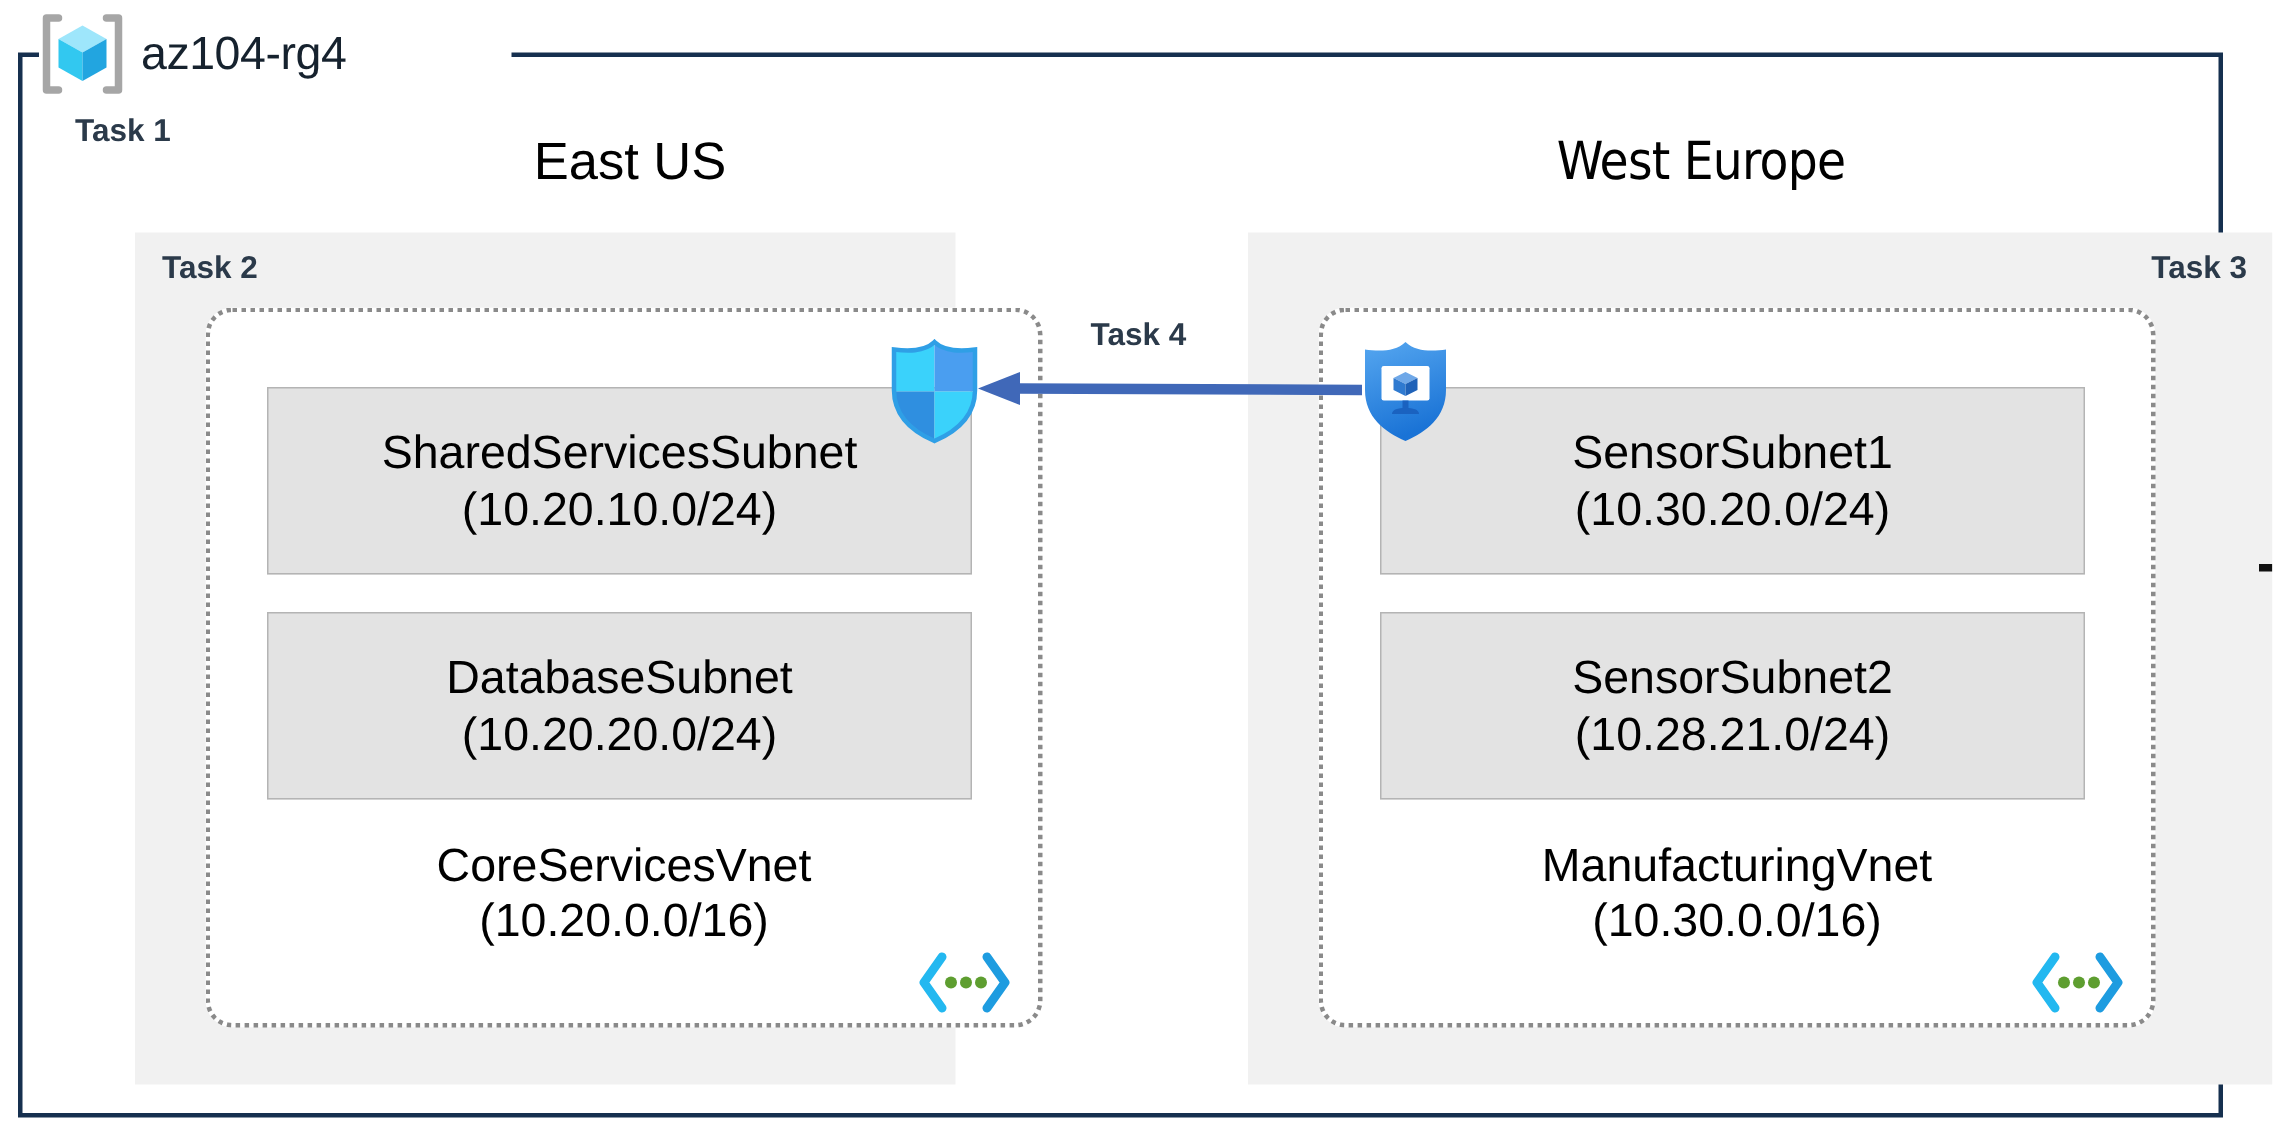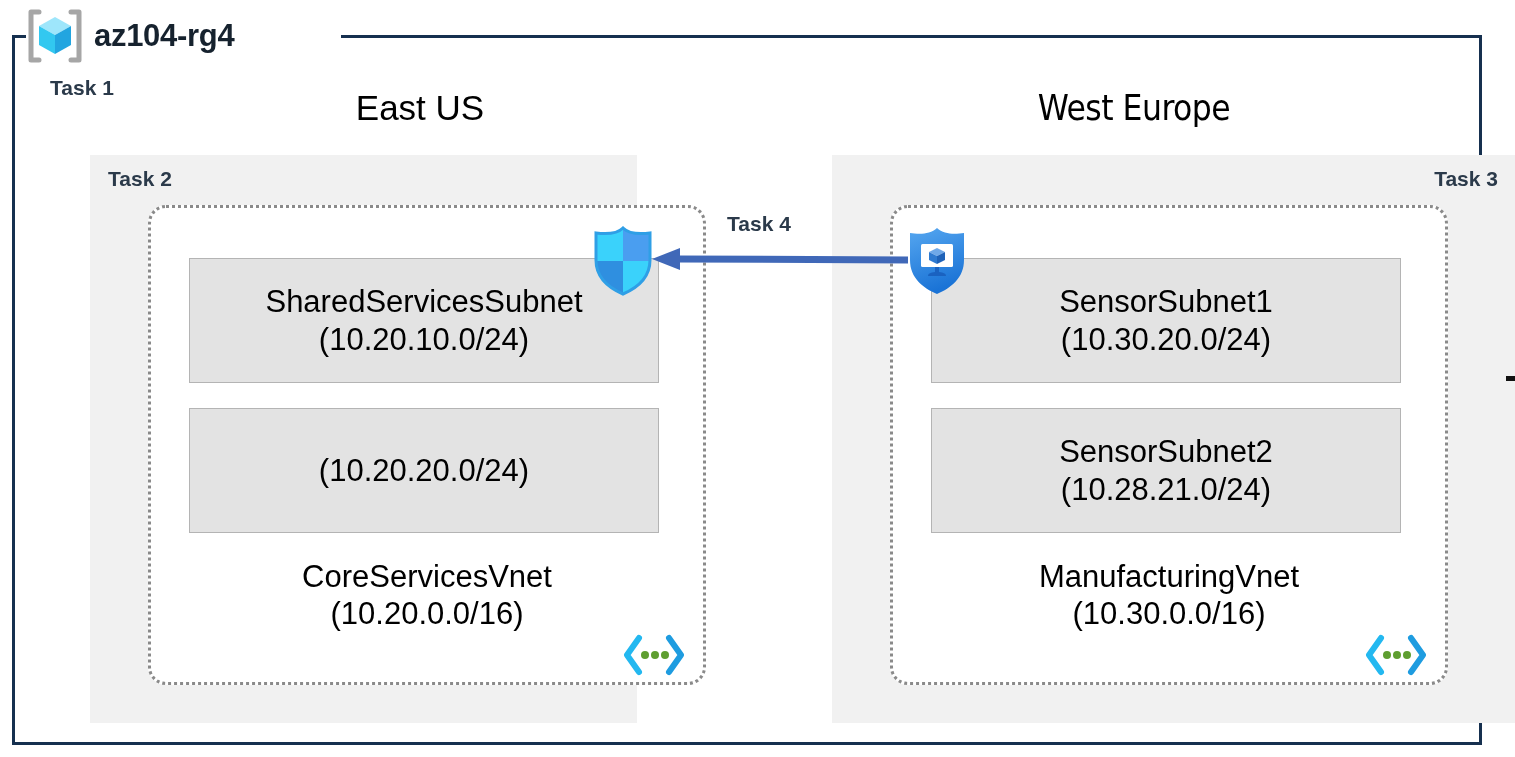--- a/index.html
+++ b/index.html
@@ -53,21 +53,21 @@
     gap: 8px;
     height: 56px;
   }
   .rg-icon {
     width: 62px;
     height: 56px;
     display: block;
   }
   .rg-name {
     font-size: 31px;
-    font-weight: bold;
+    font-weight: normal;
     color: #16222e;
     letter-spacing: -0.3px;
     white-space: nowrap;
   }
 
   
   .task1-label {
     position: absolute;
     left: 24px;
     top: 76px;
@@ -128,21 +128,20 @@
   .vnet-box {
     position: absolute;
     top: 50px;
     left: 47px;
     width: 558px;
     height: 480px;
     border: 3px dotted #8a8a8a;
     border-radius: 18px;
     box-sizing: border-box;
     background: #ffffff;
-    margin-left: 11px;
   }
 
   
   .subnet {
     position: absolute;
     left: 38px;
     width: 470px;
     height: 125px;
     background: #e3e3e3;
     border: 1px solid #b4b4b4;
@@ -263,20 +262,21 @@
     <div class="region-task-label at-left">Task 2</div>
 
     <div class="vnet-box">
 
       <div class="subnet first">
         <div class="subnet-name">SharedServicesSubnet</div>
         <div class="subnet-cidr">(10.20.10.0/24)</div>
       </div>
 
       <div class="subnet second">
+        <div class="subnet-name">DatabaseSubnet</div>
         <div class="subnet-cidr">(10.20.20.0/24)</div>
       </div>
 
       <div class="vnet-caption">
         <div class="vnet-name">CoreServicesVnet</div>
         <div class="vnet-cidr">(10.20.0.0/16)</div>
       </div>
 
       <span>
         <svg class="vnet-glyph" viewBox="0 0 66 42" xmlns="http://www.w3.org/2000/svg">

